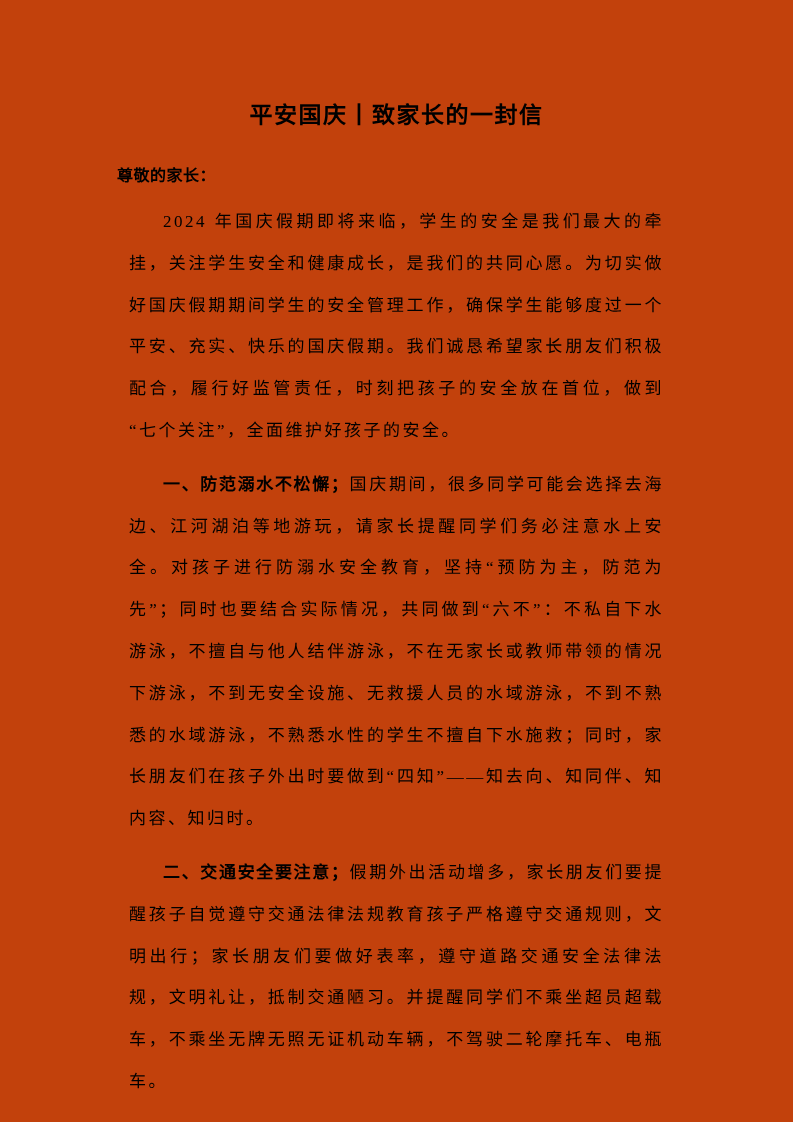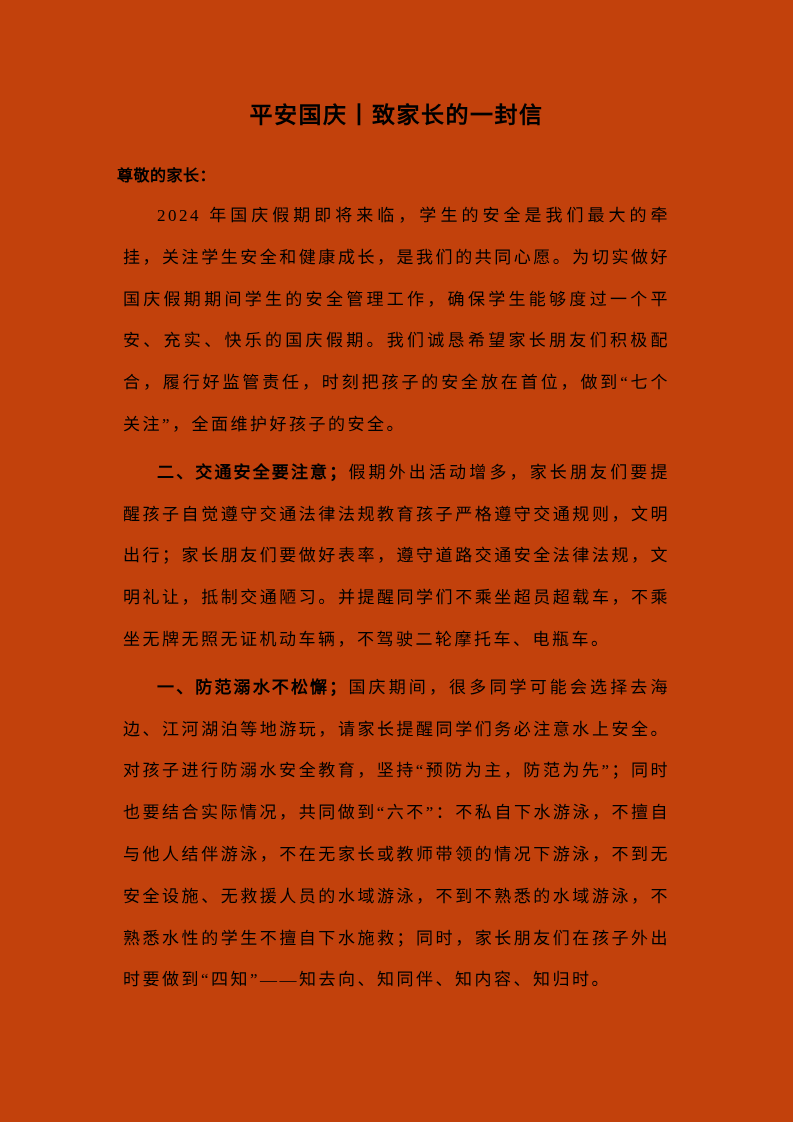--- a/index.html
+++ b/index.html
@@ -39,21 +39,21 @@
   }
   .letter-body {
     margin-top: 5px;
     font-size: 17px;
     line-height: 41.8px;
     text-align: justify;
     text-justify: inter-character;
     letter-spacing: 2.5px;
   }
   .para {
-    margin: 6px;
+    margin: 12px;
     text-indent: 2em;
   }
   .section-lead {
     font-weight: bold;
     font-family: "DejaVu Sans", "Liberation Sans", sans-serif;
     letter-spacing: 1.5px;
   }
 </style>
 </head>
 <body>
@@ -61,19 +61,19 @@
 <div class="page">
 
   <div class="doc-title">平安国庆丨致家长的一封信</div>
 
   <div class="salutation">尊敬的家长：</div>
 
   <div class="letter-body">
 
     <p class="para"><span>2024 年国庆假期即将来临，学生的安全是我们最大的牵挂，关注学生安全和健康成长，是我们的共同心愿。为切实做好国庆假期期间学生的安全管理工作，确保学生能够度过一个平安、充实、快乐的国庆假期。我们诚恳希望家长朋友们积极配合，履行好监管责任，时刻把孩子的安全放在首位，做到“七个关注”，全面维护好孩子的安全。</span></p>
 
+    <p class="para"><span class="section-lead">一、防范溺水不松懈；</span><span>国庆期间，很多同学可能会选择去海边、江河湖泊等地游玩，请家长提醒同学们务必注意水上安全。对孩子进行防溺水安全教育，坚持“预防为主，防范为先”；同时也要结合实际情况，共同做到“六不”：不私自下水游泳，不擅自与他人结伴游泳，不在无家长或教师带领的情况下游泳，不到无安全设施、无救援人员的水域游泳，不到不熟悉的水域游泳，不熟悉水性的学生不擅自下水施救；同时，家长朋友们在孩子外出时要做到“四知”——知去向、知同伴、知内容、知归时。</span></p>
+
     <p class="para"><span class="section-lead">二、交通安全要注意；</span><span>假期外出活动增多，家长朋友们要提醒孩子自觉遵守交通法律法规教育孩子严格遵守交通规则，文明出行；家长朋友们要做好表率，遵守道路交通安全法律法规，文明礼让，抵制交通陋习。并提醒同学们不乘坐超员超载车，不乘坐无牌无照无证机动车辆，不驾驶二轮摩托车、电瓶车。</span></p>
-
-    <p class="para"><span class="section-lead">一、防范溺水不松懈；</span><span>国庆期间，很多同学可能会选择去海边、江河湖泊等地游玩，请家长提醒同学们务必注意水上安全。对孩子进行防溺水安全教育，坚持“预防为主，防范为先”；同时也要结合实际情况，共同做到“六不”：不私自下水游泳，不擅自与他人结伴游泳，不在无家长或教师带领的情况下游泳，不到无安全设施、无救援人员的水域游泳，不到不熟悉的水域游泳，不熟悉水性的学生不擅自下水施救；同时，家长朋友们在孩子外出时要做到“四知”——知去向、知同伴、知内容、知归时。</span></p>
 
   </div>
 
 </div>
 
 </body></html>

